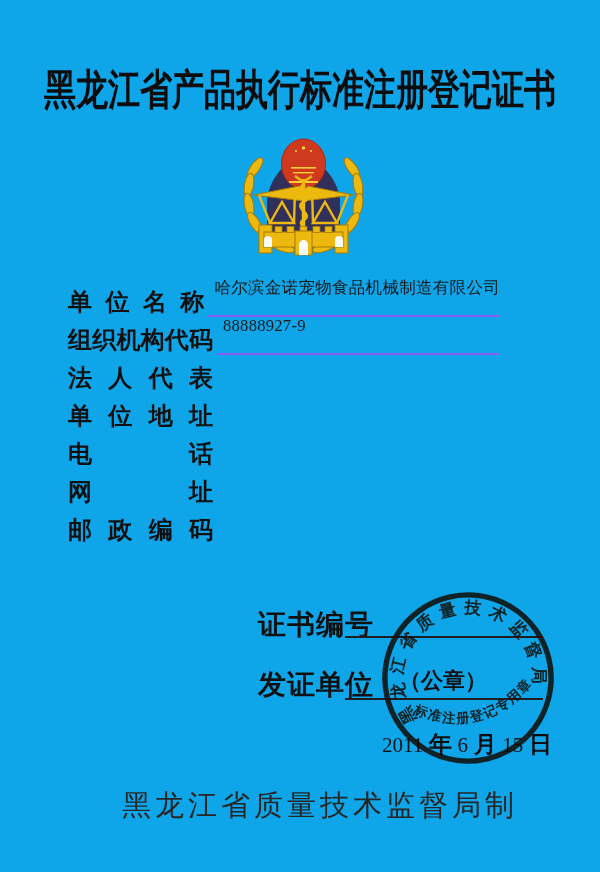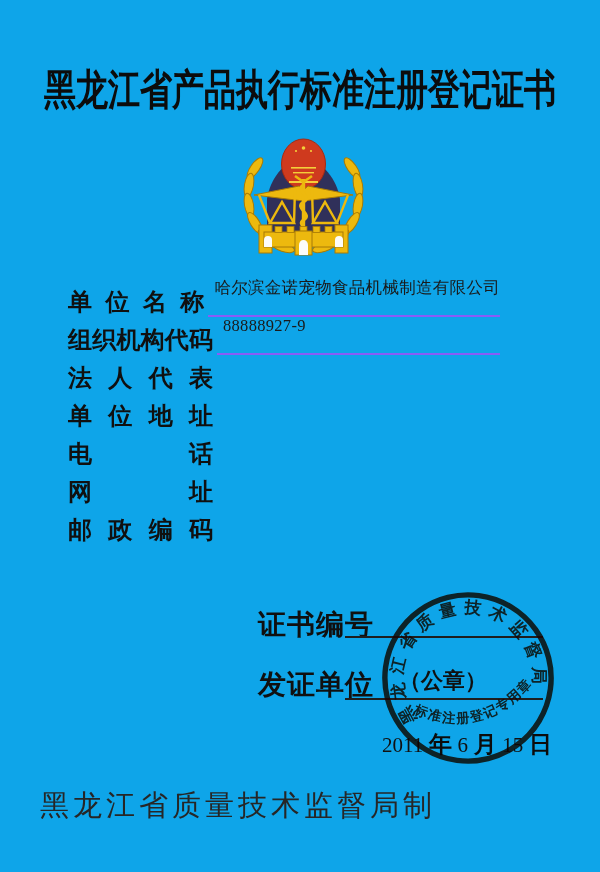--- a/index.html
+++ b/index.html
@@ -49,21 +49,21 @@
   .certno-line{position:absolute;left:345px;top:607px;width:198px;height:29px;border-bottom:2px solid #1e1e1e;}
   .issuer-line{position:absolute;left:345px;top:669px;width:198px;height:29px;border-bottom:2px solid #1e1e1e;}
   .date-row{
     position:absolute;left:382px;top:729px;width:170px;
     display:flex;justify-content:space-between;align-items:baseline;
   }
   .date-row .num{font-size:21px;font-family:"Liberation Serif",serif;color:#111;}
   .date-row .unit{font-size:23px;font-weight:700;font-family:"Liberation Sans",sans-serif;color:#0c0c0c;}
   
   .footer{
-    position:absolute;top:786px;left:0;right:0;text-align:left;
+    position:absolute;top:786px;left:0;right:0;text-align:center;
     font-size:29px;letter-spacing:4px;font-weight:500;color:#262626;
     font-family:"Liberation Serif",serif;
     padding-left:40px;
   }
   
   .stamp{
     position:absolute;left:374px;top:584px;width:188px;height:188px;
     mix-blend-mode:multiply;opacity:.92;transform:rotate(-14deg);
   }
 </style>

